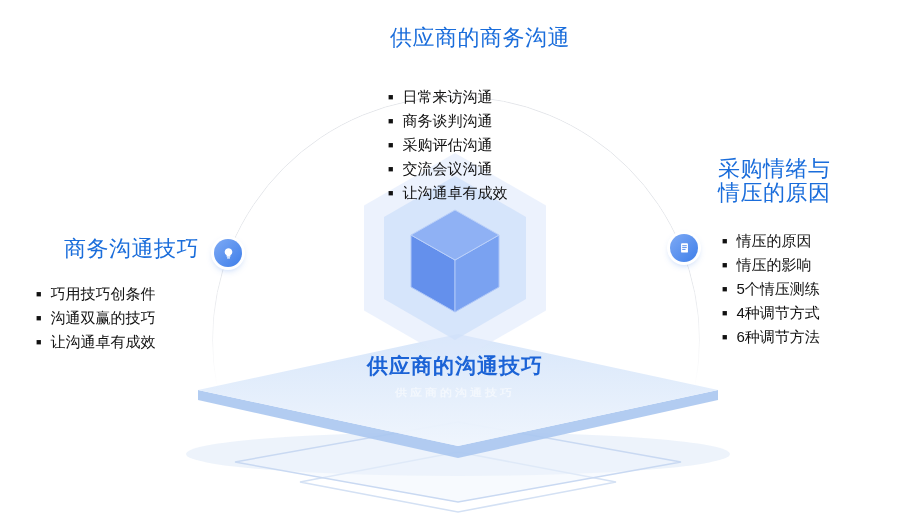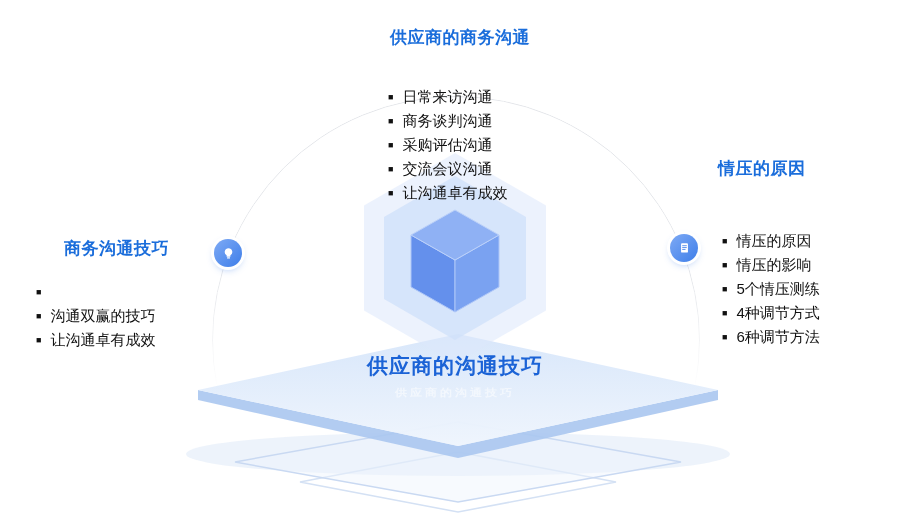--- a/index.html
+++ b/index.html
@@ -23,21 +23,21 @@
     background:linear-gradient(135deg,#7eaaf5,#3e7ee9);
     box-shadow:0 0 0 3px #fff, 0 3px 7px rgba(62,126,233,.38);
     display:flex; align-items:center; justify-content:center; z-index:4;
   }
   .node svg { width:15px; height:15px; display:block; }
   .node-left  { left:214px; top:239px; }
   .node-right { left:670px; top:234px; }
 
   
   .sec-title {
-    position:absolute; font-weight:bold; color:#1a6ddb; font-size:17px;
+    position:absolute; font-weight:normal; color:#1a6ddb; font-size:22px;
     letter-spacing:.5px; z-index:3; line-height:24px;
   }
   .sec-title-top   { left:390px; top:26px; }
   .sec-title-left  { left:64px;  top:237px; }
   .sec-title-right { left:718px; top:157px; }
 
   
   ul.blist { position:absolute; list-style:none; z-index:3; }
   ul.blist li { display:flex; align-items:baseline; color:#111; font-size:15px; font-weight:500; white-space:nowrap; }
   ul.blist .sq { font-size:9px; color:#111; margin-right:9px; transform:translateY(-2px); }
@@ -122,32 +122,34 @@
   <div class="sec-title sec-title-left">商务沟通技巧</div>
   <div class="node node-left">
     <svg viewBox="0 0 24 24">
       <path d="M12 3.5a6 6 0 0 0-3 11.2V17h6v-2.3A6 6 0 0 0 12 3.5z" fill="#fff"></path>
       <rect x="9.5" y="18" width="5" height="2" rx="1" fill="#fff"></rect>
     </svg>
   </div>
   <ul class="blist blist-left">
     <li>
         <span class="sq">■</span>
+        <span>巧用技巧创条件</span>
       </li>
     <li>
         <span class="sq">■</span>
         <span>沟通双赢的技巧</span>
       </li>
     <li>
         <span class="sq">■</span>
         <span>让沟通卓有成效</span>
       </li>
   </ul>
 
   <div class="sec-title sec-title-right">
+    <div>采购情绪与</div>
     <div>情压的原因</div>
   </div>
   <div class="node node-right">
     <svg viewBox="0 0 24 24">
       <rect x="6.5" y="3.5" width="11" height="15" rx="1.5" fill="#fff"></rect>
       <line x1="9" y1="7.5" x2="15" y2="7.5" stroke="#4a86ea" stroke-width="1.4" stroke-linecap="round"></line>
       <line x1="9" y1="10.5" x2="15" y2="10.5" stroke="#4a86ea" stroke-width="1.4" stroke-linecap="round"></line>
       <line x1="9" y1="13.5" x2="13" y2="13.5" stroke="#4a86ea" stroke-width="1.4" stroke-linecap="round"></line>
     </svg>
   </div>

